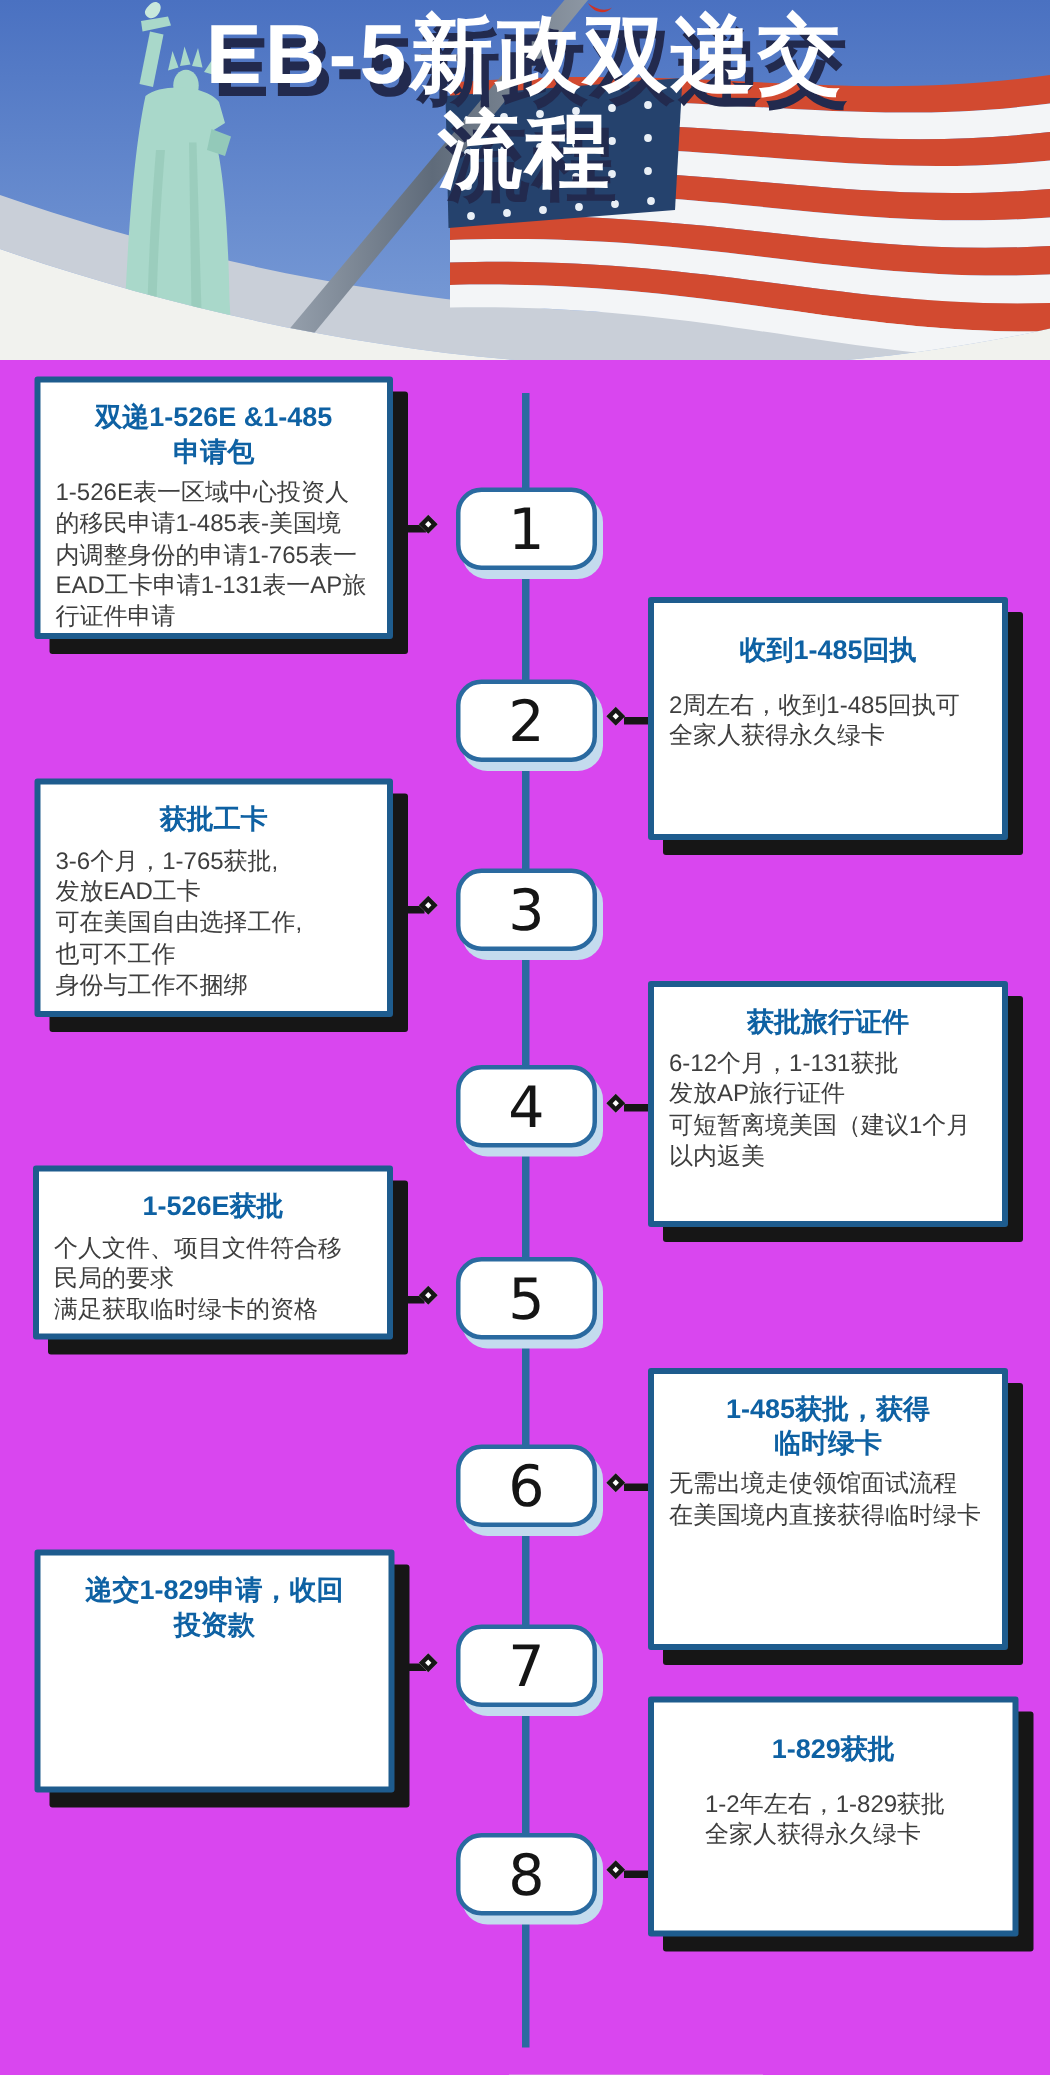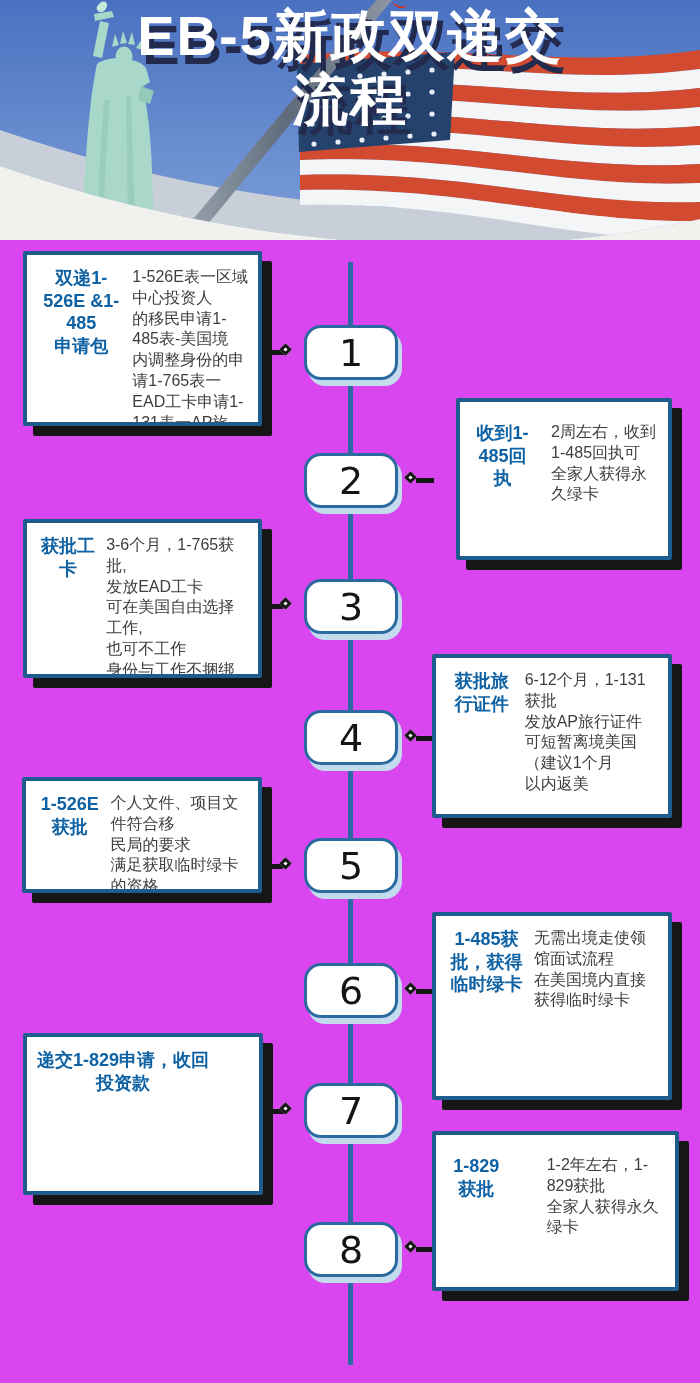--- a/index.html
+++ b/index.html
@@ -25,33 +25,33 @@
     box-shadow:4px 6px 0 #c4dbee;
     display:flex; align-items:center; justify-content:center;
     font-family:"DejaVu Sans", sans-serif; font-size:38px; color:#151515; z-index:3;
   }
   .b1{top:325px}.b2{top:453px}.b3{top:579px}.b4{top:710px}
   .b5{top:838px}.b6{top:963px}.b7{top:1083px}.b8{top:1222px}
 
   .panel {
     position:absolute; background:#ffffff; border:4px solid #1e5c8e; border-radius:2px;
     box-shadow:10px 10px 0 #161616; padding:12px 10px;
-    display:flex; flex-direction:row; gap:7px; z-index:2; overflow:hidden;
+    display:flex; flex-direction:column; gap:7px; z-index:2; overflow:hidden;
   }
   .panel-title {
     color:#0e61a3; font-weight:bold; font-size:18px; text-align:center;
     line-height:1.25; white-space:pre-line;
   }
   .panel-body {
     color:#3e3e3e; font-size:16px; line-height:1.3; white-space:pre-line;
   }
   .roomy { padding-top:20px; gap:16px; }
   .indent .panel-body { padding-left:24px; }
   .p1{left:23px;top:251px;width:239px;height:175px}
-  .p2{left:456px;top:398px;width:216px;height:162px}
+  .p2{left:432px;top:398px;width:240px;height:162px}
   .p3{left:23px;top:519px;width:239px;height:159px}
   .p4{left:432px;top:654px;width:240px;height:164px}
   .p5{left:22px;top:777px;width:240px;height:116px}
   .p6{left:432px;top:912px;width:240px;height:188px}
   .p7{left:23px;top:1033px;width:240px;height:162px}
   .p8{left:432px;top:1131px;width:247px;height:160px}
 
   .conn { position:absolute; height:5px; background:#161616; z-index:1; }
   .c1{top:350px;left:258px;width:26px}
   .c2{top:478px;left:416px;width:18px}

